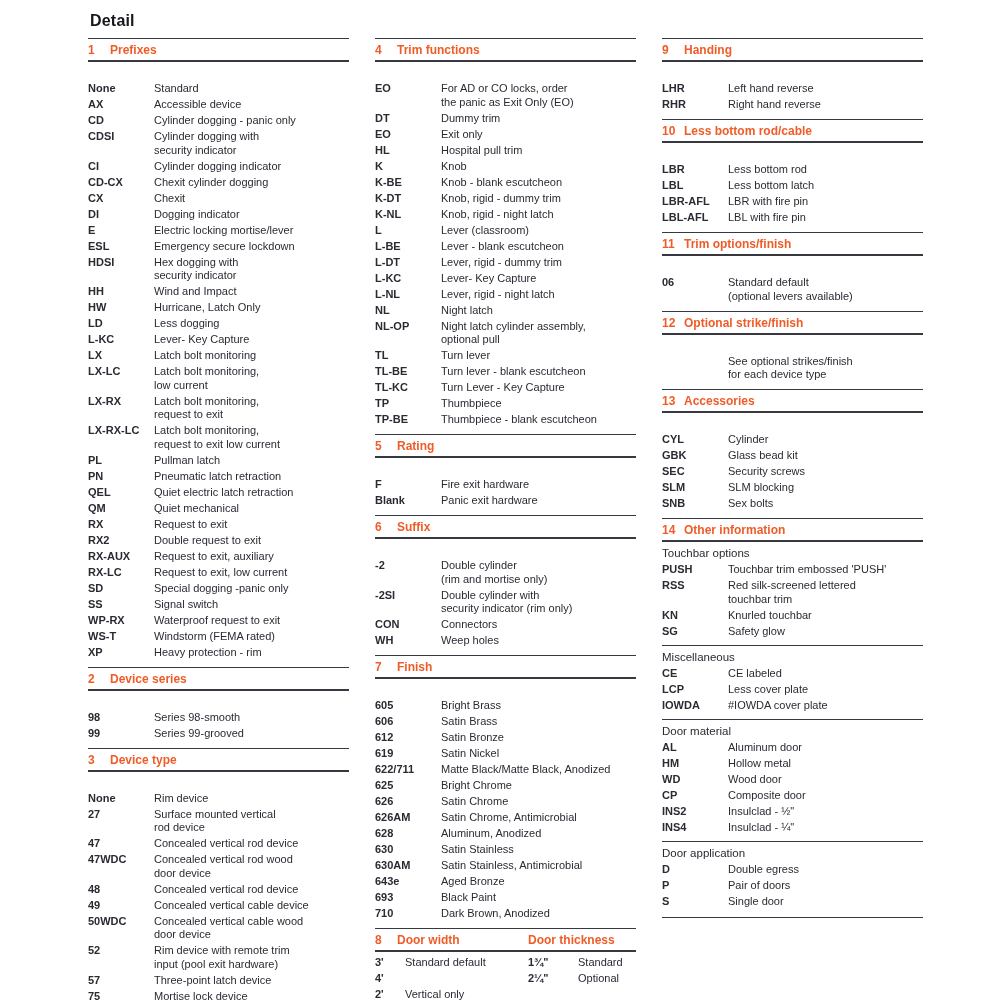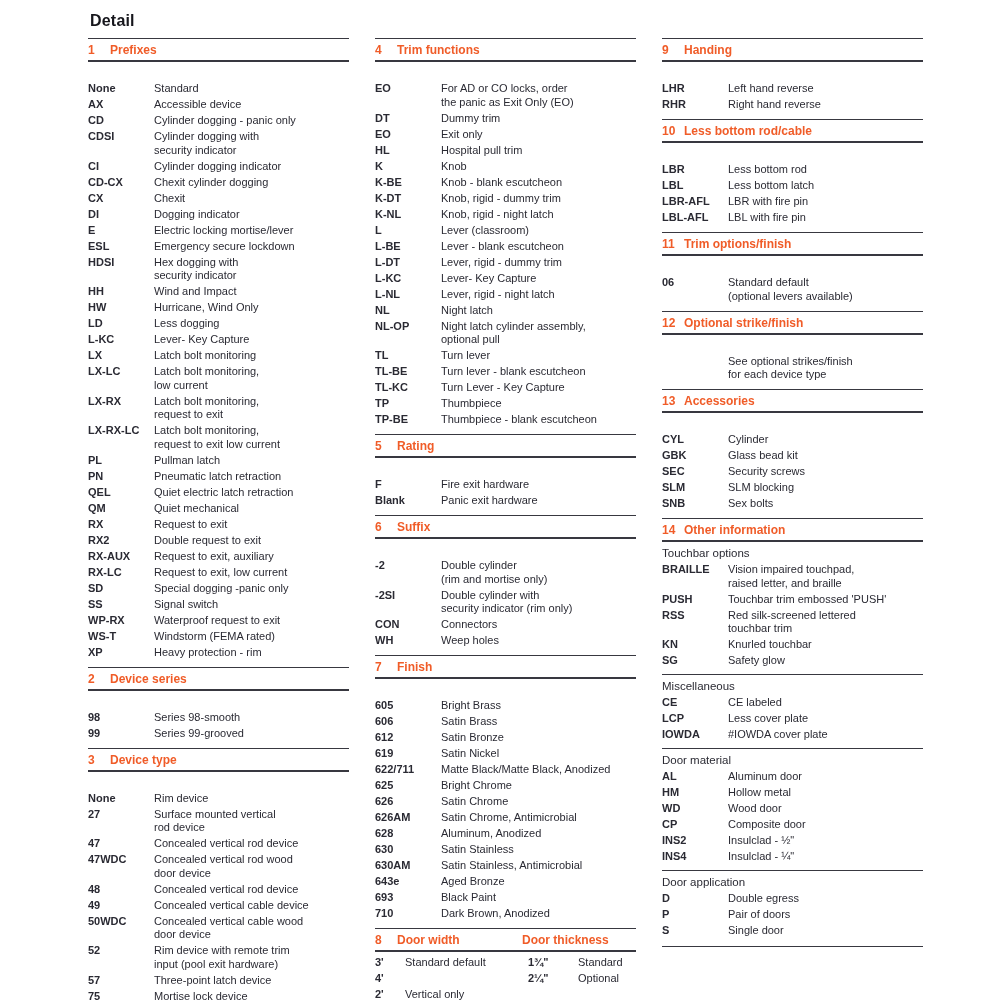--- a/index.html
+++ b/index.html
@@ -10,21 +10,21 @@
   *{box-sizing:border-box;margin:0;padding:0}
   body{width:1000px;height:1000px;background:#fff;font-family:"Liberation Sans",sans-serif;overflow:hidden}
   .page{position:relative;width:1000px;height:1000px;background:#fff;padding:12px 0 0 88px}
   h1.page-title{font-size:16px;font-weight:bold;color:#16161c;letter-spacing:.2px;margin:0 0 8px 2px}
   .cols{display:flex;gap:26px;align-items:flex-start;width:834px}
   .col{width:261px;flex:0 0 261px;border-bottom:1.5px solid var(--rule)}
   .section{width:100%}
   .sec-header{position:relative;border-top:1.5px solid var(--rule);border-bottom:2px solid var(--rule);padding:4px 0 3px;color:var(--accent);font-weight:bold;font-size:12px;display:flex}
   .sec-num{flex:0 0 22px}
   .sec-title{flex:1}
-  .sec-title2{position:absolute;left:147px;top:4px}
+  .sec-title2{position:absolute;left:153px;top:4px}
   .sec-body{padding:20px 0 5px}
   .row{display:flex;margin:0 0 2.5px;font-size:11px;line-height:13.5px;color:var(--ink)}
   .code{flex:0 0 66px;padding-right:4px;font-weight:bold}
   .desc{flex:1;white-space:pre-line}
   .dual{display:flex;padding:4px 0 5px}
   .dual-left{flex:0 0 153px}
   .dual-right{flex:1}
   .dual-left .code{flex:0 0 30px}
   .dual-right .code{flex:0 0 50px}
   .subsecs{padding:0 0 2px}
@@ -91,21 +91,21 @@
               <span class="code">HDSI</span>
               <span class="desc">Hex dogging with
 security indicator</span>
             </div>
             <div class="row">
               <span class="code">HH</span>
               <span class="desc">Wind and Impact</span>
             </div>
             <div class="row">
               <span class="code">HW</span>
-              <span class="desc">Hurricane, Wind Only</span>
+              <span class="desc">Hurricane, Latch Only</span>
             </div>
             <div class="row">
               <span class="code">LD</span>
               <span class="desc">Less dogging</span>
             </div>
             <div class="row">
               <span class="code">L-KC</span>
               <span class="desc">Lever- Key Capture</span>
             </div>
             <div class="row">
@@ -577,25 +577,20 @@
           </div>
         </section>
         <section class="section">
           <div class="sec-header">
             <span class="sec-num">14</span>
             <span class="sec-title">Other information</span>
           </div>
           <div class="sec-body subsecs">
             <div class="subsec">
               <div class="subsec-title">Touchbar options</div>
-              <div class="row">
-                <span class="code">BRAILLE</span>
-                <span class="desc">Vision impaired touchpad,
-raised letter, and braille</span>
-              </div>
               <div class="row">
                 <span class="code">PUSH</span>
                 <span class="desc">Touchbar trim embossed 'PUSH'</span>
               </div>
               <div class="row">
                 <span class="code">RSS</span>
                 <span class="desc">Red silk-screened lettered
 touchbar trim</span>
               </div>
               <div class="row">

